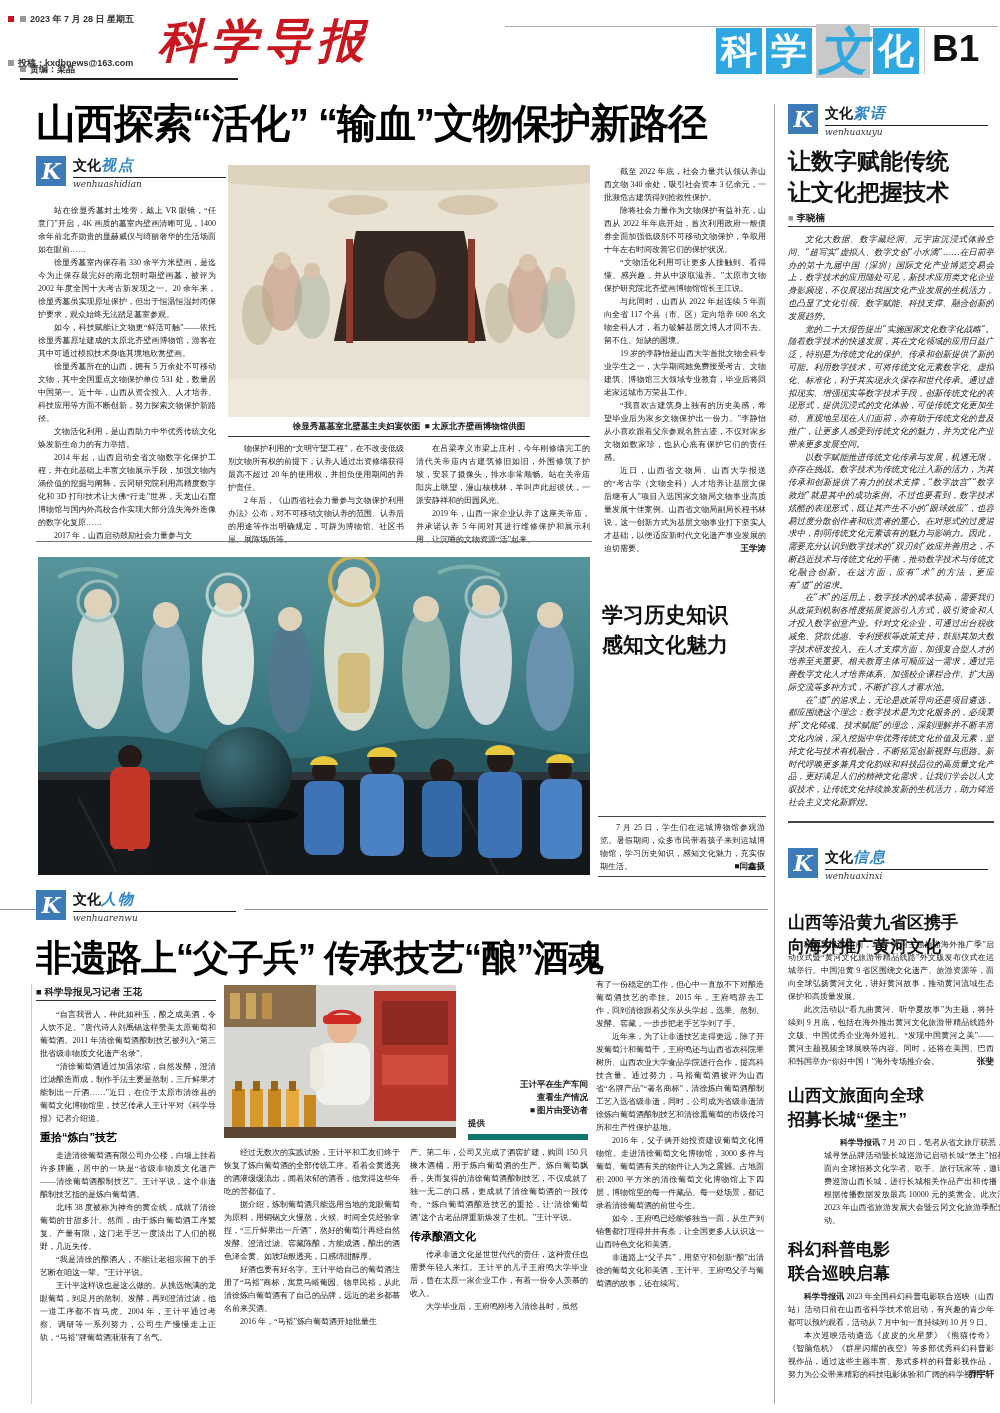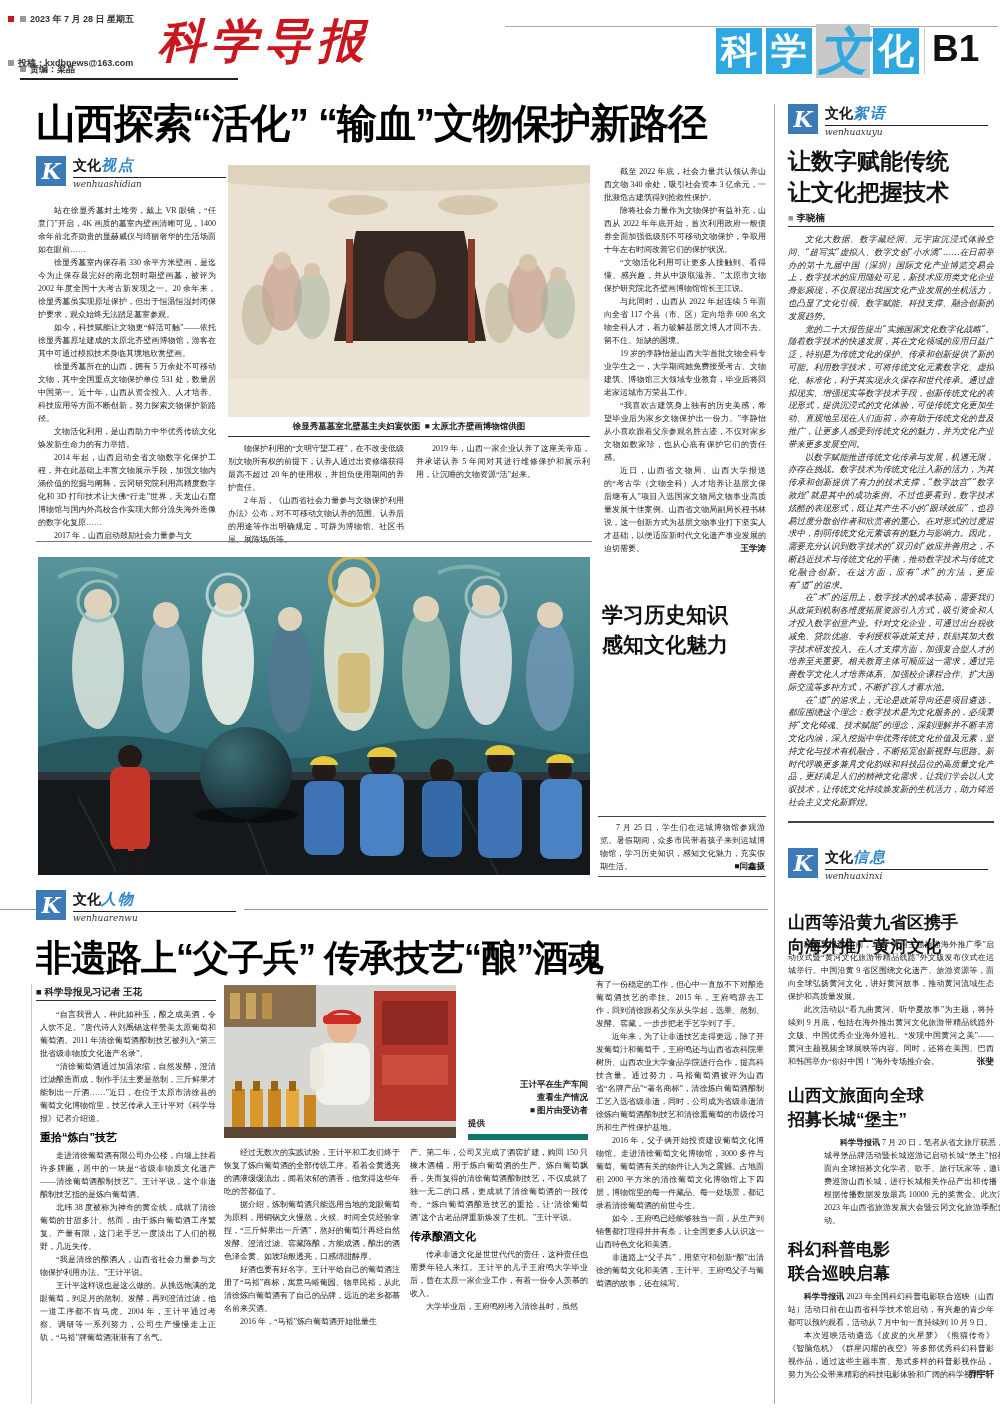--- a/index.html
+++ b/index.html
@@ -106,20 +106,21 @@
     <span>徐显秀墓墓室北壁墓主夫妇宴饮图</span>&nbsp;
     <span>■ 太原北齐壁画博物馆供图</span>
   </div>
   <div class="hline" style="left:228px;top:436px;width:362px;background:#333;"></div>
 
   <div class="abs col body8" style="left:228px;top:442px;width:176px;height:116px;">
     <p>物保护利用的“文明守望工程”，在不改变低级别文物所有权的前提下，认养人通过出资修缮获得最高不超过 20 年的使用权，并担负使用期间的养护责任。</p>
     <p>2 年后，《山西省社会力量参与文物保护利用办法》公布，对不可移动文物认养的范围、认养后的用途等作出明确规定，可辟为博物馆、社区书屋、展陈场所等。</p>
   </div>
   <div class="abs col body8" style="left:416px;top:442px;width:174px;height:116px;">
+    <p>在吕梁孝义市梁上庄村，今年刚修缮完工的清代关帝庙内古建筑修旧如旧，外围修筑了护坡，安装了摄像头，排水非常顺畅。站在关帝庙阳房上眺望，漫山核桃林，羊叫声此起彼伏，一派安静祥和的田园风光。</p>
     <p>2019 年，山西一家企业认养了这座关帝庙，并承诺认养 5 年间对其进行维修保护和展示利用，让沉睡的文物资源“活”起来。</p>
   </div>
   <div class="abs col body8" style="left:604px;top:165px;width:162px;height:394px;">
     <p>截至 2022 年底，社会力量共认领认养山西文物 340 余处，吸引社会资本 3 亿余元，一批濒危古建筑得到抢救性保护。</p>
     <p>除将社会力量作为文物保护有益补充，山西从 2022 年年底开始，首次利用政府一般债券全面加强低级别不可移动文物保护，争取用十年左右时间改善它们的保护状况。</p>
     <p>“文物活化利用可让更多人接触到、看得懂、感兴趣，并从中汲取滋养。”太原市文物保护研究院北齐壁画博物馆馆长王江说。</p>
     <p>与此同时，山西从 2022 年起连续 5 年面向全省 117 个县（市、区）定向培养 600 名文物全科人才，着力破解基层文博人才回不去、留不住、短缺的困境。</p>
     <p>19 岁的李静怡是山西大学首批文物全科专业学生之一，大学期间她免费接受考古、文物建筑、博物馆三大领域专业教育，毕业后将回老家运城市万荣县工作。</p>
     <p>“我喜欢古建筑身上独有的历史美感，希望毕业后为家乡文物保护出一份力。”李静怡从小喜欢跟着父亲参观名胜古迹，不仅对家乡文物如数家珍，也从心底有保护它们的责任感。</p>
     <p>近日，山西省文物局、山西大学报送的“考古学（文物全科）人才培养让基层文保后继有人”项目入选国家文物局文物事业高质量发展十佳案例。山西省文物局副局长程书林说，这一创新方式为基层文物事业打下坚实人才基础，以便适应新时代文化遗产事业发展的迫切需要。</p>
@@ -292,21 +293,21 @@
   <div class="abs byline" style="left:36px;top:986px;">■ 科学导报见习记者  王花</div>
   <div class="hline" style="left:36px;top:1000px;width:180px;background:#333;"></div>
   <div class="vline" style="left:31px;top:984px;height:420px;background:#ccc;"></div>
 
   <div class="abs col body8" style="left:40px;top:1008px;width:176px;height:398px;">
     <p>“自言我晋人，种此如种玉，酿之成美酒，令人饮不足。”唐代诗人刘禹锡这样赞美太原葡萄和葡萄酒。2011 年清徐葡萄酒酿制技艺被列入“第三批省级非物质文化遗产名录”。</p>
     <p>“清徐葡萄酒通过加温浓缩，自然发酵，澄清过滤酿造而成，制作手法主要是熬制，三斤鲜果才能制出一斤酒……”近日，在位于太原市清徐县的葡萄文化博物馆里，技艺传承人王计平对《科学导报》记者介绍道。</p>
     <h4 class="subhead">重拾“炼白”技艺</h4>
     <p>走进清徐葡萄酒有限公司办公楼，白墙上挂着许多牌匾，居中的一块是“省级非物质文化遗产——清徐葡萄酒酿制技艺”。王计平说，这个非遗酿制技艺指的是炼白葡萄酒。</p>
     <p>北纬 38 度被称为神奇的黄金线，成就了清徐葡萄的甘甜多汁。然而，由于炼白葡萄酒工序繁复、产量有限，这门老手艺一度淡出了人们的视野，几近失传。</p>
-    <p>“我是清徐的酿酒人，山西省社会力量参与文物保护利用办法。”王计平说。</p>
+    <p>“我是清徐的酿酒人，不能让老祖宗留下的手艺断在咱这一辈。”王计平说。</p>
     <p>王计平这样说也是这么做的。从挑选饱满的龙眼葡萄，到足月的熬制、发酵，再到澄清过滤，他一道工序都不肯马虎。2004 年，王计平通过考察、调研等一系列努力，公司生产慢慢走上正轨，“马裕”牌葡萄酒渐渐有了名气。</p>
   </div>
 
   <svg class="abs" style="left:224px;top:985px;" width="232" height="153" viewBox="0 0 232 153">
     <rect width="232" height="153" fill="#d6d7d2"></rect>
     <rect x="0" y="0" width="92" height="42" fill="#8a6f4e"></rect>
     <rect x="6" y="8" width="10" height="26" fill="#c9a45e"></rect>
       <rect x="22" y="8" width="10" height="26" fill="#c9a45e"></rect>
       <rect x="38" y="8" width="10" height="26" fill="#b98f49"></rect>
     <rect x="150" y="6" width="82" height="130" fill="#b5372c"></rect>

